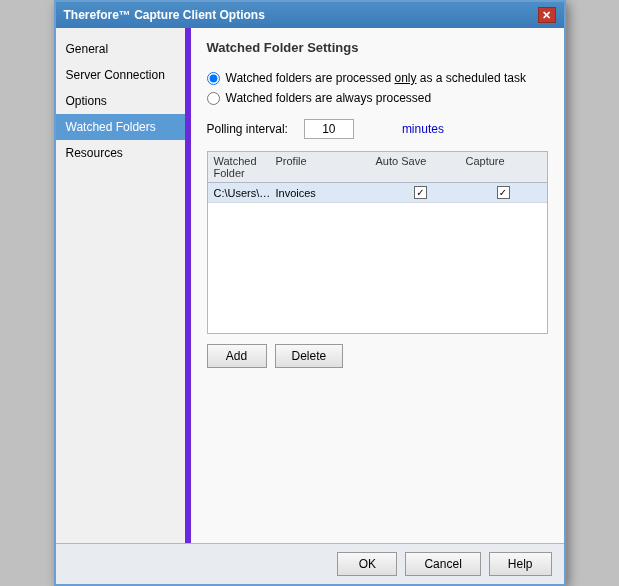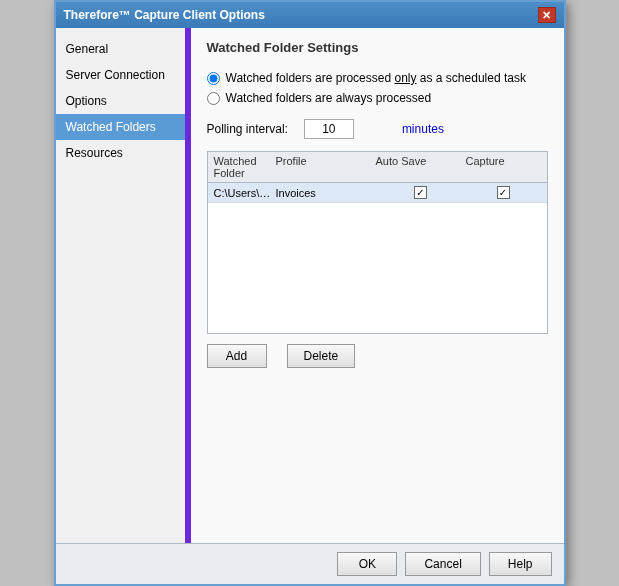--- a/index.html
+++ b/index.html
@@ -211,21 +211,21 @@
       font-size: 10px;
     }
 
     .table-body-empty {
       height: 130px;
       background: white;
     }
 
     .button-row {
       display: flex;
-      gap: 20px;
+      gap: 8px;
       margin-top: 8px;
     }
 
     .btn {
       padding: 4px 16px;
       background: linear-gradient(to bottom, #f8f8f8, #e0e0e0);
       border: 1px solid #999;
       font-size: 12px;
       cursor: pointer;
       min-width: 60px;

